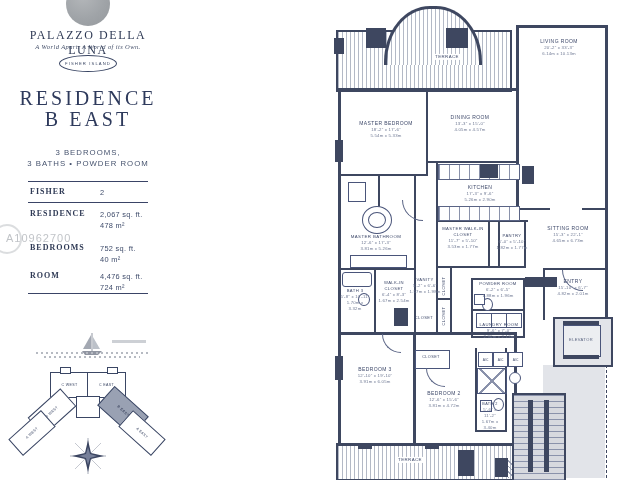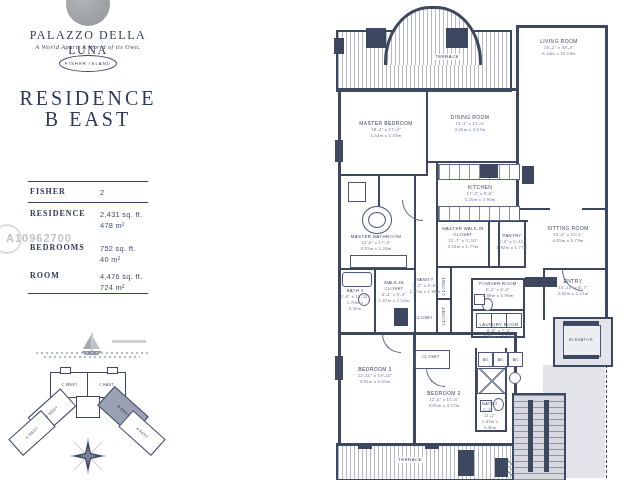--- a/index.html
+++ b/index.html
@@ -19,21 +19,21 @@
   .badge span{font-size:4.2px;letter-spacing:1.1px;color:#3a4664;}
   .restitle{position:absolute;left:0;top:88px;width:160px;text-align:center;
         font-family:"Liberation Serif",serif;font-size:20px;letter-spacing:3px;color:#2e3a5c;line-height:1.05;}
   .summary{position:absolute;left:0;top:147px;width:160px;text-align:center;
         font-size:7.8px;letter-spacing:1px;color:#46536e;line-height:1.45;}
   .rule{position:absolute;left:20px;width:120px;height:1px;background:#3a4466;}
   .irow-label{position:absolute;left:22px;font-family:"Liberation Serif",serif;font-size:8px;
         letter-spacing:1px;color:#2f3a55;font-weight:bold;}
   .irow-val{position:absolute;left:92px;font-size:7.4px;color:#3f4c6b;letter-spacing:.3px;line-height:1.5;}
   .watermark{position:absolute;left:-2px;top:232px;font-size:11px;letter-spacing:1px;
-        color:rgba(150,155,162,.6);z-index:6;font-weight:bold;}
+        color:rgba(150,155,162,.6);z-index:6;}
   .wmcircle{position:absolute;left:-16px;top:224px;width:26px;height:26px;border:2px solid rgba(175,179,185,.45);
         border-radius:50%;z-index:6;}
   
   .skyline{position:absolute;height:2px;background:repeating-linear-gradient(90deg,#b6bac2 0 2px,transparent 2px 5px);}
   .graybar{position:absolute;background:#cdd0d5;}
   .unitbox{position:absolute;border:1px solid #3a4664;background:#fff;display:flex;align-items:center;
         justify-content:center;font-size:3.6px;letter-spacing:.3px;color:#3a4664;}
   .unitbox.hl{background:#99a1b3;border:1.5px solid #3a4664;color:#242d49;}
   
   .plan{position:absolute;left:330px;top:0;width:310px;height:480px;}
@@ -71,31 +71,35 @@
     <div class="moon"></div>
     <div class="brandname">PALAZZO DELLA LUNA</div>
     <div class="tagline">A World Apart. A World of its Own.</div>
     <div class="badge">
       <span>FISHER ISLAND</span>
     </div>
     <div class="restitle">
       <div>RESIDENCE</div>
       <div>B EAST</div>
     </div>
+    <div class="summary">
+      <div>3 BEDROOMS,</div>
+      <div>3 BATHS • POWDER ROOM</div>
+    </div>
 
     <div class="rule" style="top:181px;"></div>
     <div class="rule" style="top:202px;"></div>
     <div class="rule" style="top:293px;"></div>
 
     <div class="irow-label" style="top:187px;">FISHER</div>
     <div class="irow-val" style="top:187px;">2</div>
 
     <div class="irow-label" style="top:209px;">RESIDENCE</div>
     <div class="irow-val" style="top:209px;">
-      <div>2,431 sq. ft.</div>
+      <div>2,067 sq. ft.</div>
       <div>478 m²</div>
     </div>
 
     <div class="irow-label" style="top:243px;">BEDROOMS</div>
     <div class="irow-val" style="top:243px;">
       <div>752 sq. ft.</div>
       <div>40 m²</div>
     </div>
 
     <div class="irow-label" style="top:271px;">ROOM</div>

